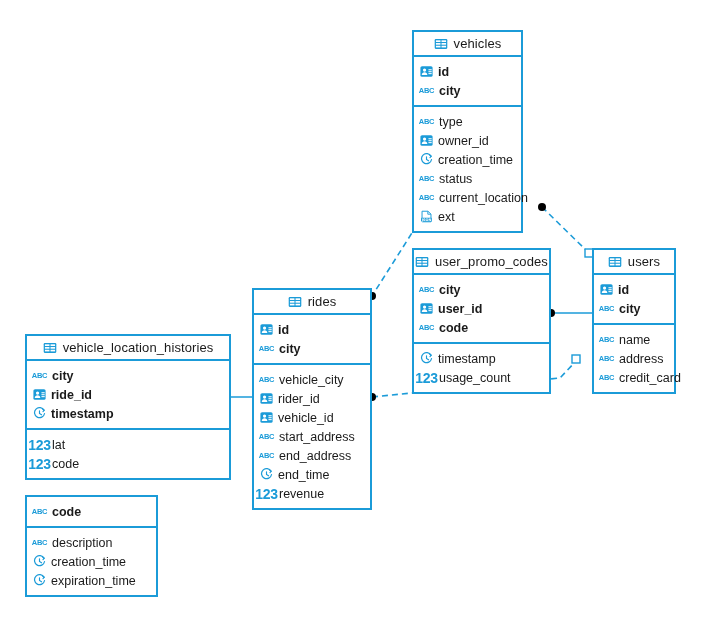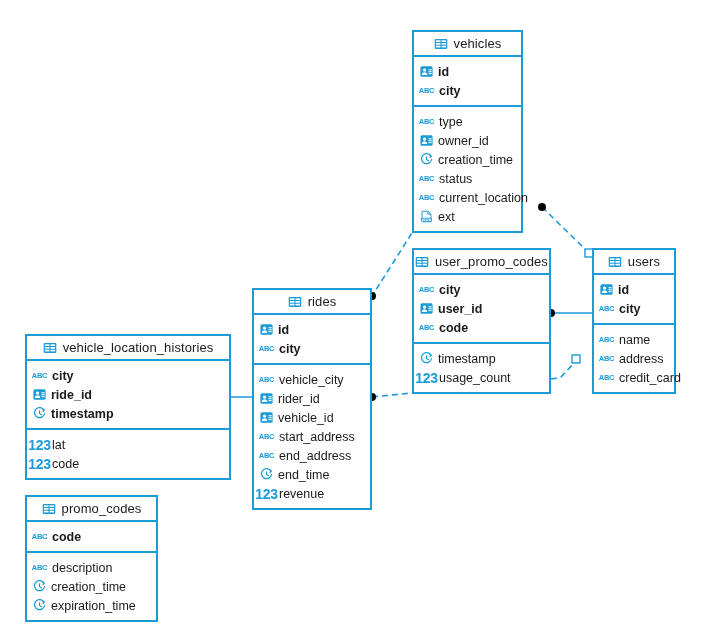--- a/index.html
+++ b/index.html
@@ -447,34 +447,20 @@
           <span class="ic ic-num" style="width: 15px;">123</span>
           <span class="field-name">lat</span>
         </div>
         <div class="field">
           <span class="ic ic-num" style="width: 15px;">123</span>
           <span class="field-name">code</span>
         </div>
       </div>
     </div>
     <div class="entity" style="left: 25px; top: 495px; width: 133px;">
-      <div class="entity-header">
-        <span class="ic">
-          <svg width="14" height="14" viewBox="0 0 16 16">
-            <rect x="0.8" y="2.4" width="14.4" height="11.2" rx="1.2" fill="#1B9BD8"></rect>
-            <rect x="2.2" y="3.8" width="5.2" height="1.9" fill="#fff"></rect>
-            <rect x="8.6" y="3.8" width="5.2" height="1.9" fill="#fff"></rect>
-            <rect x="2.2" y="6.9" width="5.2" height="1.9" fill="#fff"></rect>
-            <rect x="8.6" y="6.9" width="5.2" height="1.9" fill="#fff"></rect>
-            <rect x="2.2" y="10" width="5.2" height="1.9" fill="#fff"></rect>
-            <rect x="8.6" y="10" width="5.2" height="1.9" fill="#fff"></rect>
-          </svg>
-        </span>
-        <span class="entity-title">promo_codes</span>
-      </div>
       <div class="section keys">
         <div class="field pk">
           <span class="ic ic-abc" style="width: 15px;">ABC</span>
           <span class="field-name">code</span>
         </div>
       </div>
       <div class="section cols">
         <div class="field">
           <span class="ic ic-abc" style="width: 15px;">ABC</span>
           <span class="field-name">description</span>

